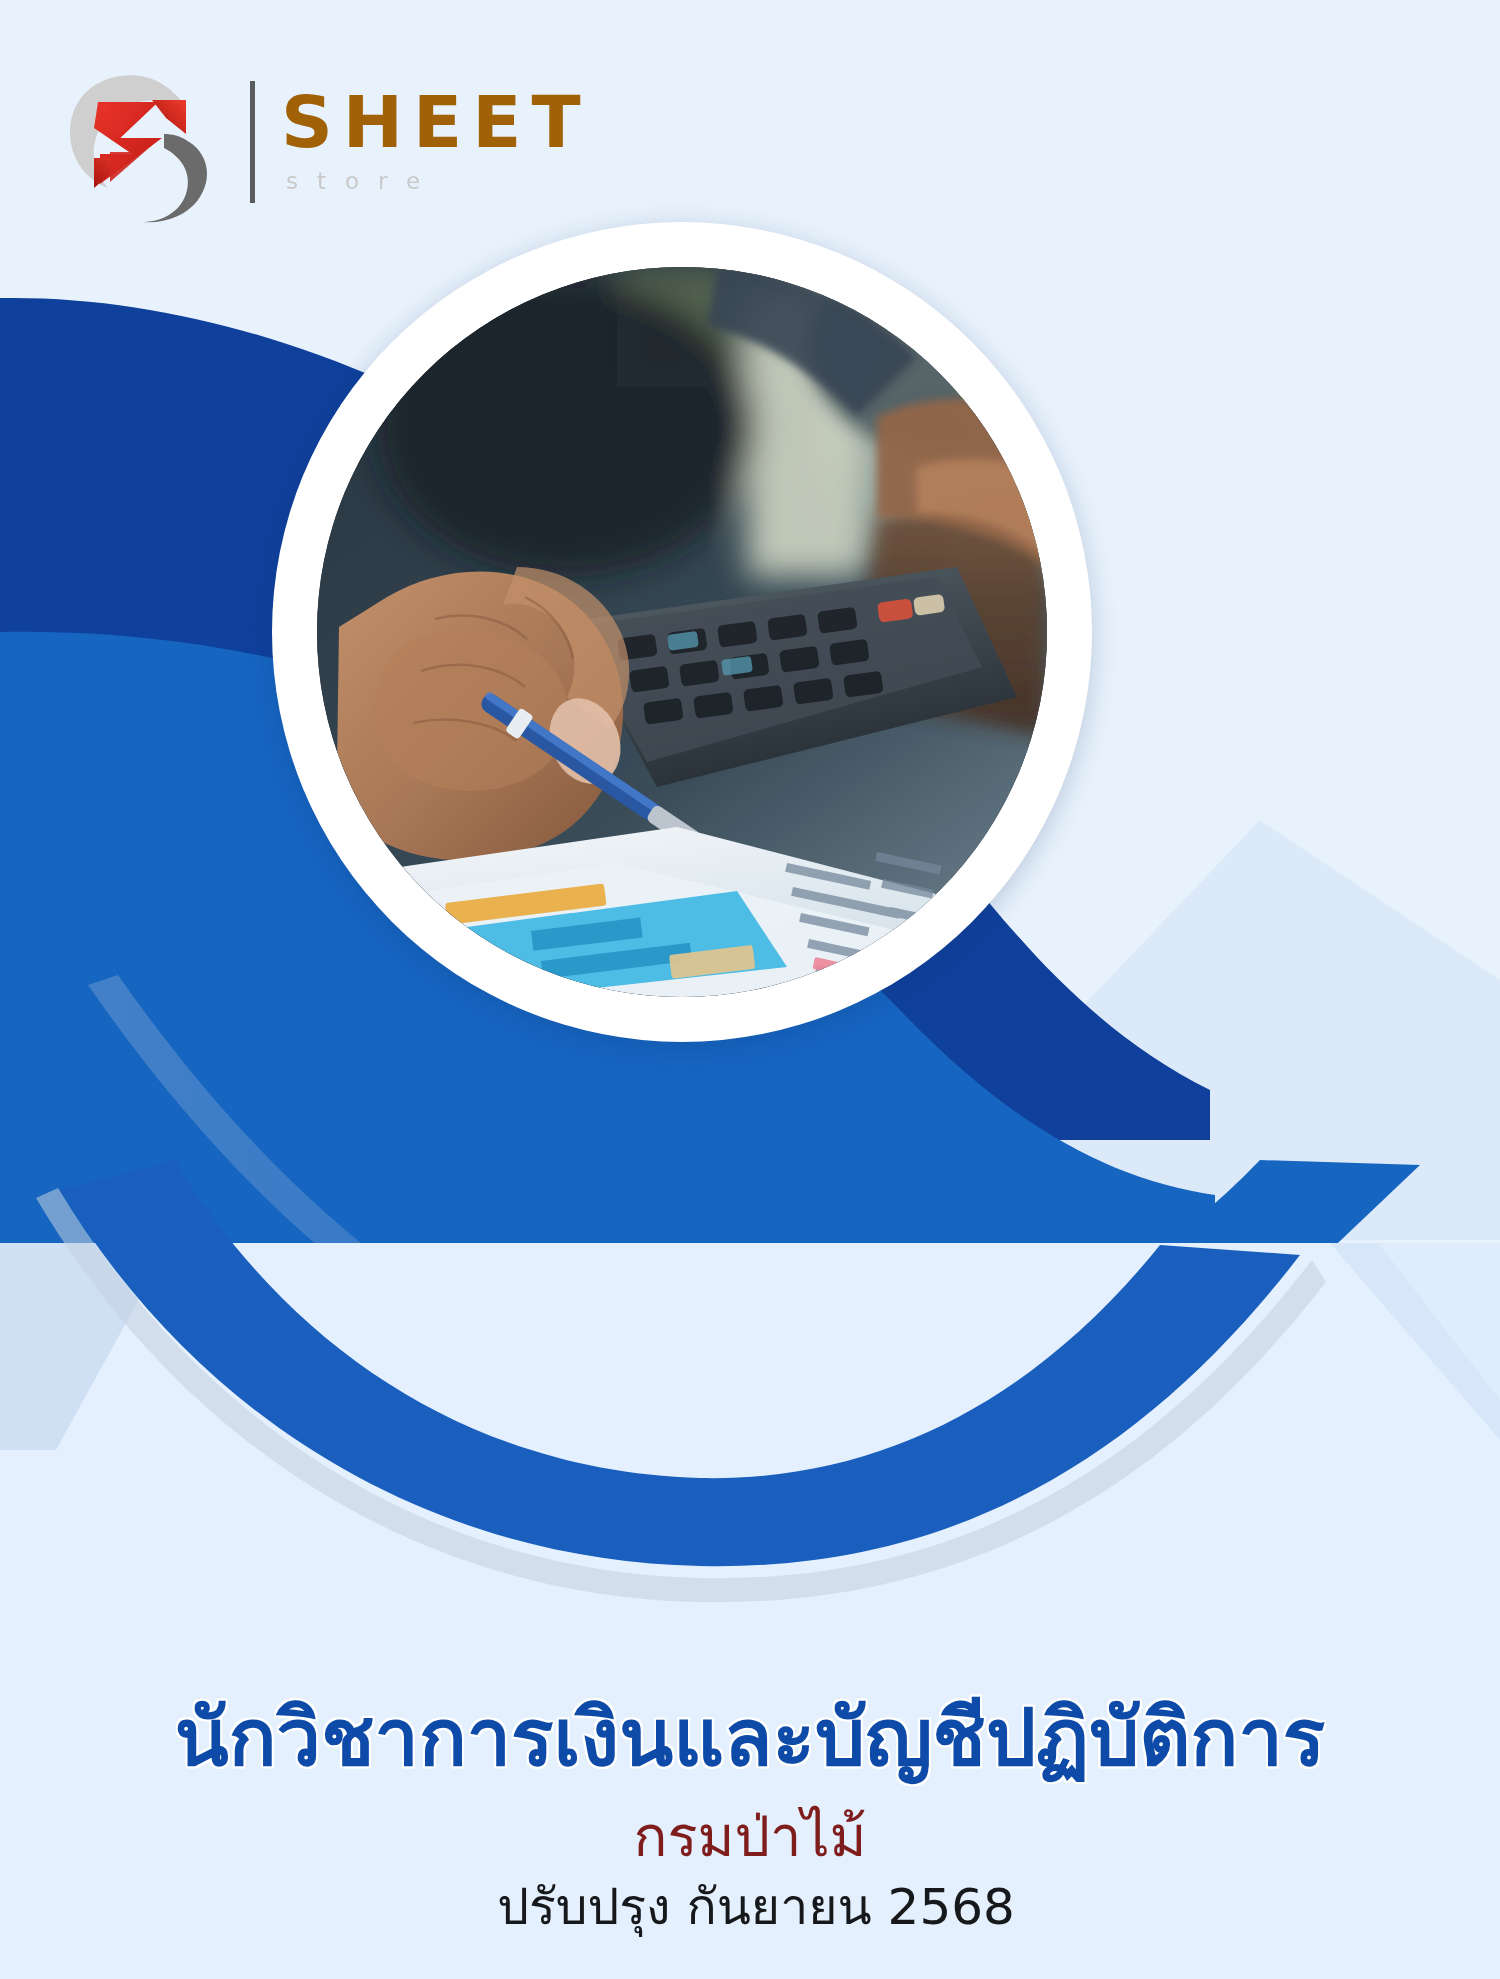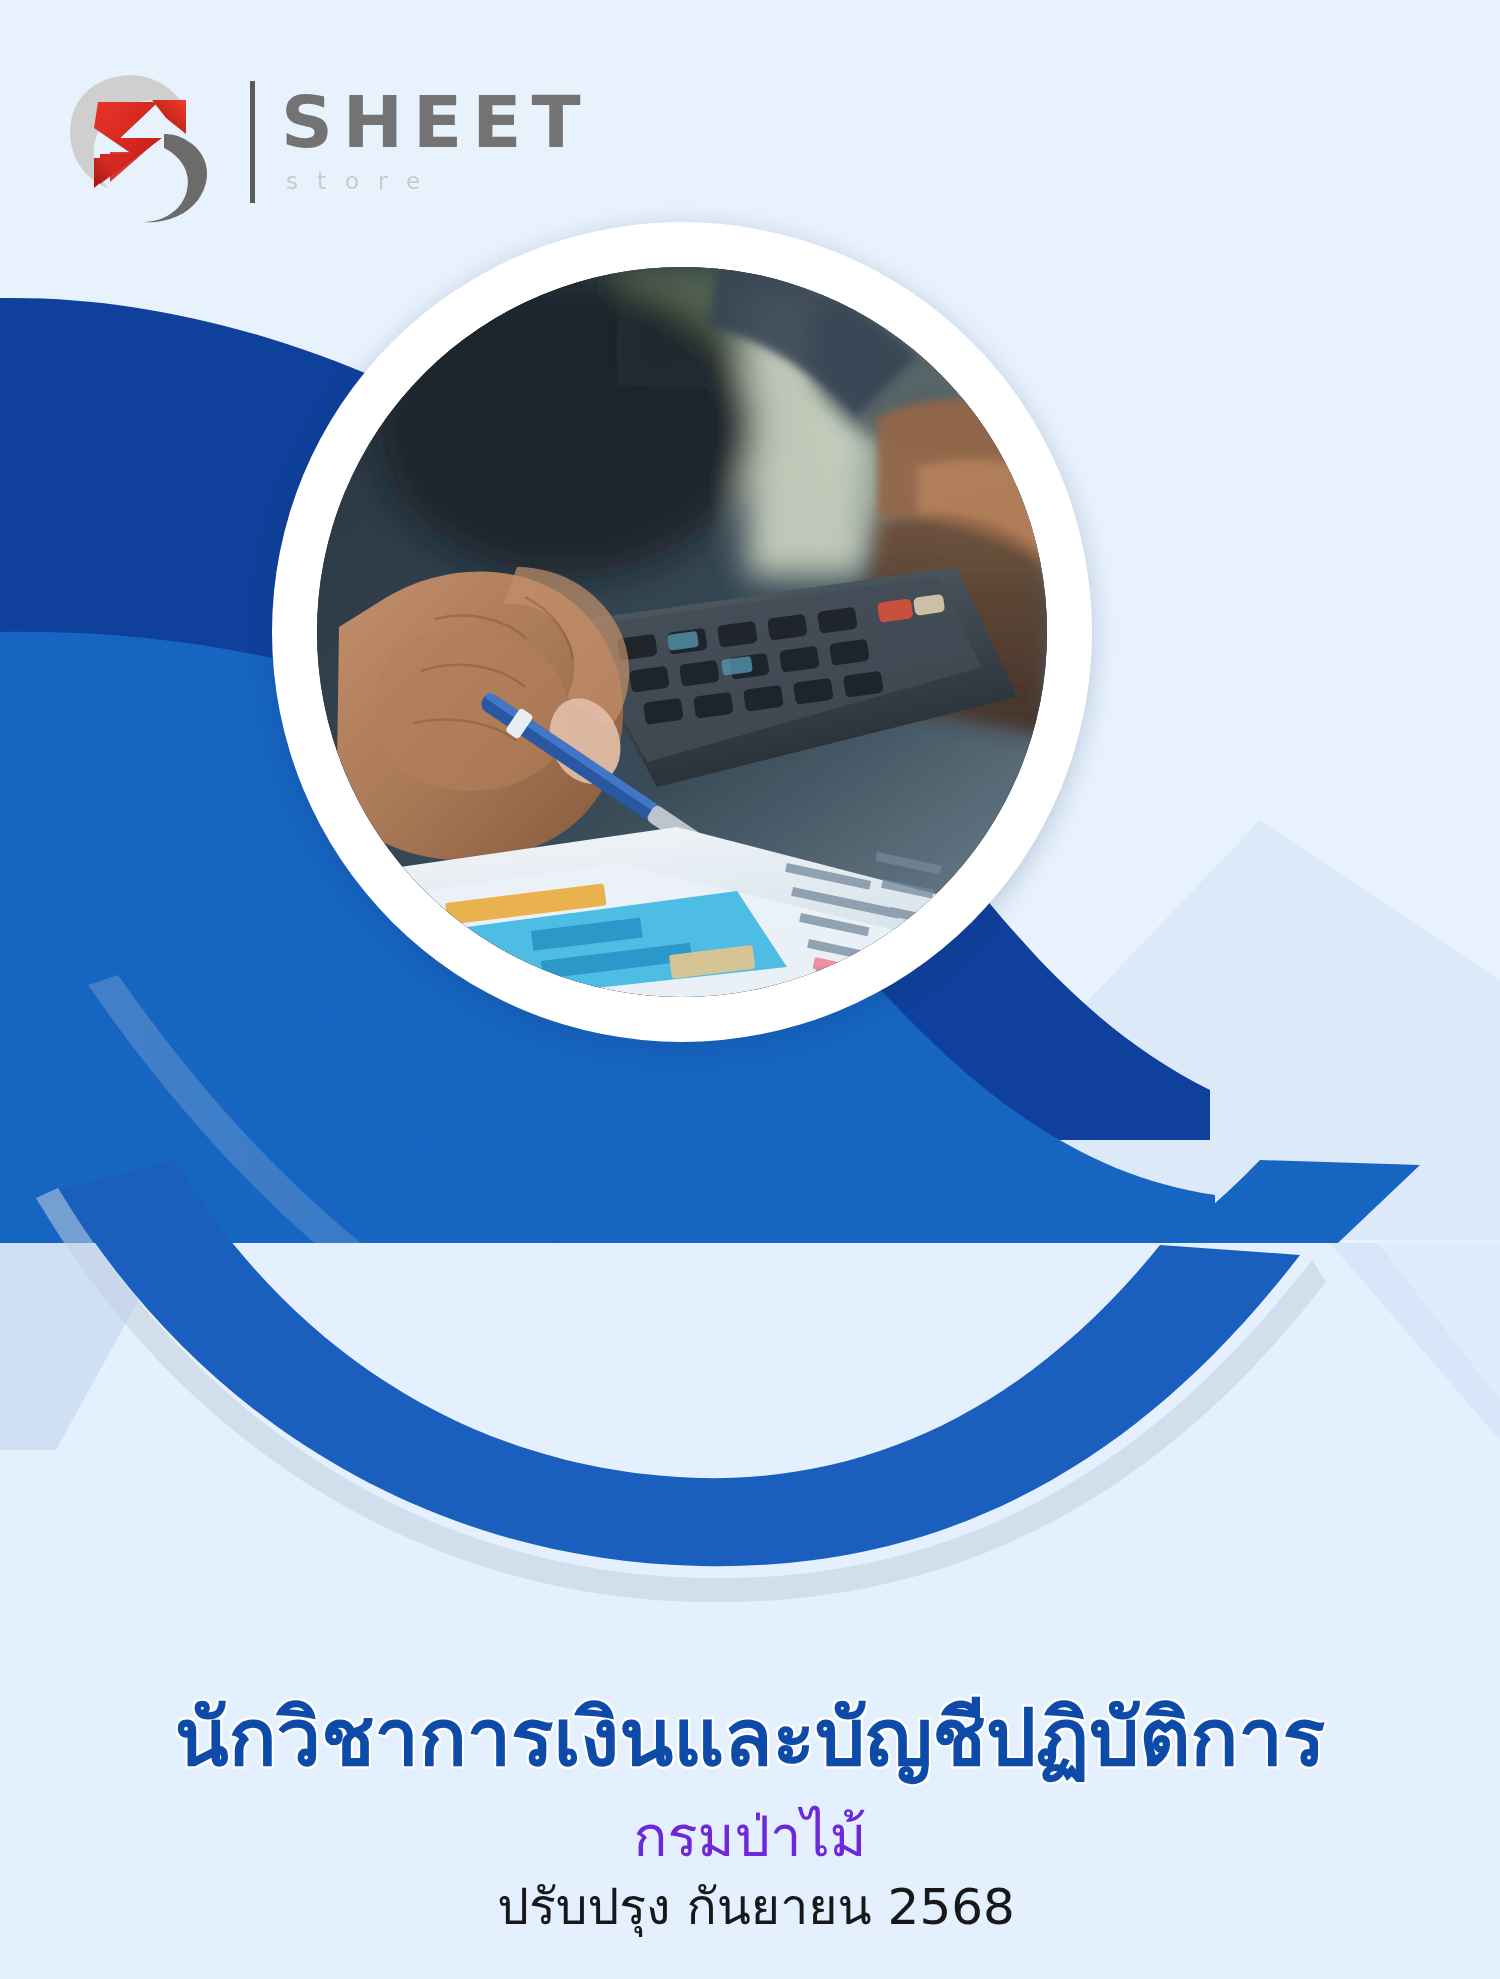--- a/index.html
+++ b/index.html
@@ -27,21 +27,21 @@
     z-index:40;
   }
   .logo-mark { width:168px; height:168px; position:relative; flex:none; }
   .logo-mark svg { width:168px; height:168px; display:block; }
   .logo-divider {
     width:5px; height:122px; background:#5b5b5b;
     margin-left:24px; margin-right:26px; margin-top:4px; flex:none;
   }
   .logo-text { display:flex; flex-direction:column; justify-content:center; margin-top:2px; }
   .logo-title {
-    font-size:72px; font-weight:bold; color:#737373;
+    font-size:72px; font-weight:bold; color:#a16207;
     letter-spacing:10px; line-height:0.96;
     font-family:"DejaVu Sans","Liberation Sans",sans-serif;
   }
   .logo-sub {
     font-size:23px; color:#c9c9c9; letter-spacing:19px;
     margin-top:10px; margin-left:5px; font-weight:normal;
     font-family:"DejaVu Sans","Liberation Sans",sans-serif;
   }
 
   
@@ -79,21 +79,21 @@
     text-shadow:
        2px 0 0 #ffffff, -2px 0 0 #ffffff,
        0 2px 0 #ffffff, 0 -2px 0 #ffffff,
        2px 2px 0 #ffffff, -2px -2px 0 #ffffff,
        2px -2px 0 #ffffff, -2px 2px 0 #ffffff;
     padding:0 30px;
     white-space:nowrap;
   }
   .title-org {
     font-size:56px;
-    color:#6d28d9;
+    color:#7f1d1d;
     margin-top:26px;
     line-height:1.1;
   }
   .title-rev {
     font-size:50px;
     color:#16181c;
     margin-top:12px;
     line-height:1.1;
     padding-left:12px;
   }

